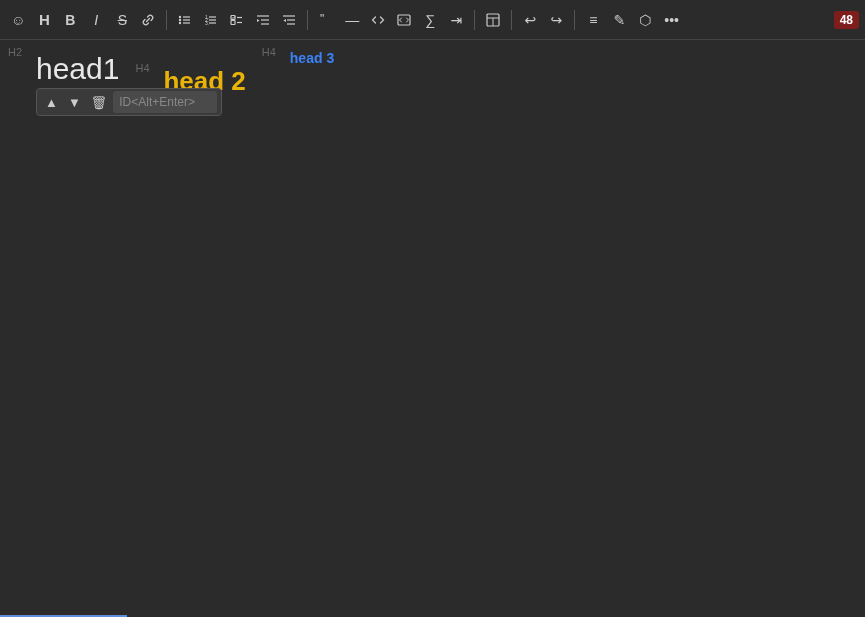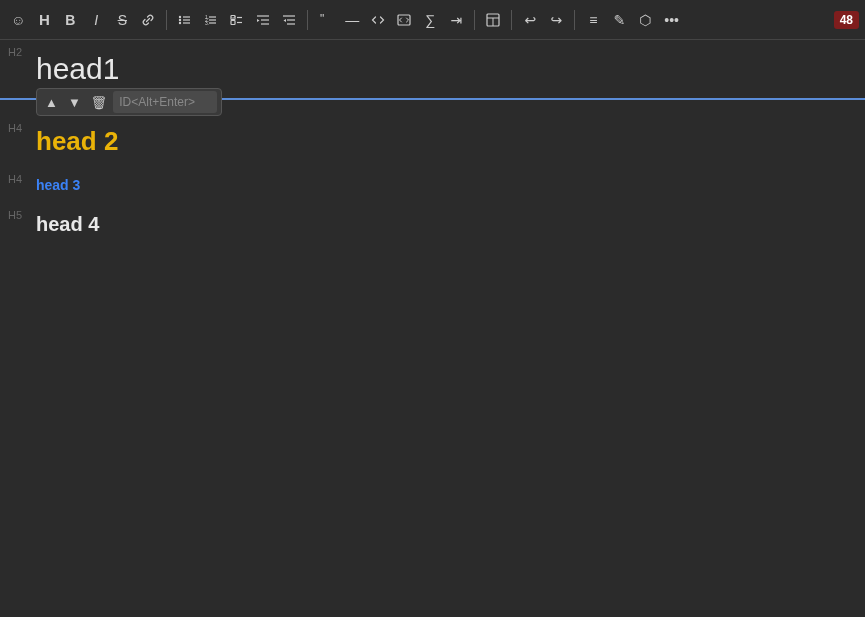--- a/index.html
+++ b/index.html
@@ -55,21 +55,21 @@
       font-weight: bold;
       padding: 2px 6px;
       border-radius: 3px;
       margin-left: auto;
     }
 
     
     .content {
       flex: 1;
       display: flex;
-      flex-direction: column;
+      flex-direction: row;
       overflow: hidden;
       padding: 0;
     }
 
     
     .block-row {
       display: flex;
       align-items: flex-start;
       position: relative;
     }
@@ -308,20 +308,14 @@
     </div>
   </div>
 
   <div class="block-row">
     <span class="block-label">H4</span>
     <div class="block-content">
       <span class="head3-text">head 3</span>
     </div>
   </div>
 
-  <div class="block-row">
-    <span class="block-label">H5</span>
-    <div class="block-content">
-      <span class="head4-text">head 4</span>
-    </div>
-  </div>
 
 </div>
 
 </body></html>

